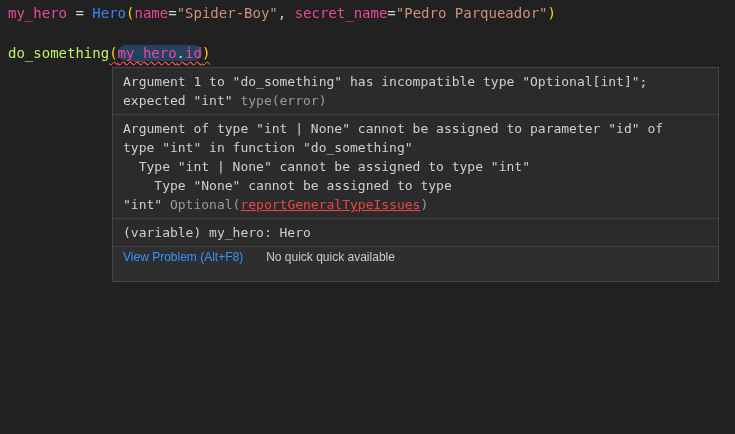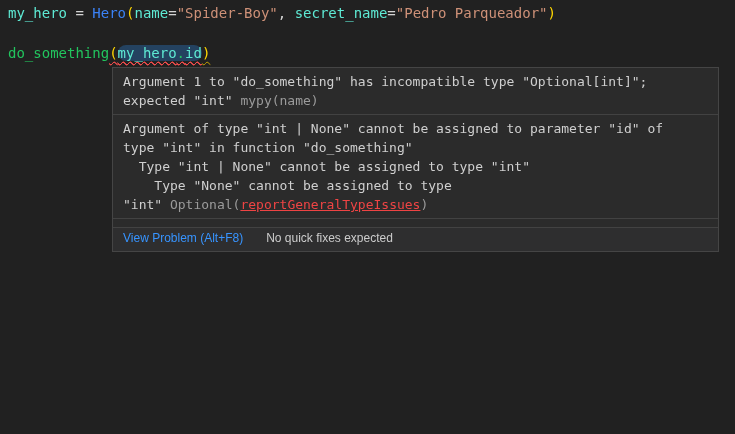--- a/index.html
+++ b/index.html
@@ -14,26 +14,26 @@
   .stage { position: relative; width: 735px; height: 434px; }
 
   
   .code {
     position: absolute;
     top: 3px; left: 8px; right: 0;
     font: 14px/20px "DejaVu Sans Mono", monospace;
     color: #d4d4d4;
   }
   .code-line { height: 20px; white-space: pre; }
-  .t-var     { color: #5eead4; }
+  .t-var     { color: #ec4899; }
   .t-op      { color: #d4d4d4; }
   .t-class   { color: #3b82f6; }
   .t-str     { color: #ce9178; }
   .t-bracket { color: #ffd700; }
-  .t-fg      { color: #22c55e; }
+  .t-fg      { color: #bef264; }
 
   .hl {
     background: rgba(38, 79, 120, 0.72);
     border-radius: 8px;
   }
   .sq-red, .sq-red * {
     text-decoration-line: underline;
     text-decoration-style: wavy;
     text-decoration-color: #f24b4b;
     text-decoration-thickness: 1px;
@@ -64,27 +64,26 @@
   .sep { height: 1px; background: #424242; }
   .muted { color: #9b9b9b; }
   .link {
     color: #ef4444;
     text-decoration: underline;
     cursor: pointer;
   }
   .status {
     display: flex;
     align-items: center;
-    padding: 3px 10px 5px 10px;
+    padding: 3px 10px 16px 10px;
     border-top: 1px solid #424242;
     background: #2e2e2f;
     font-family: "Liberation Sans", sans-serif;
     font-size: 12px;
     line-height: 15px;
-    margin-top: 8px;
   }
   .status-link {
     color: #3794ff;
     text-decoration: none;
     cursor: pointer;
     white-space: pre;
   }
   .status-msg {
     color: #cccccc;
     margin-left: 23px;
@@ -99,36 +98,39 @@
   <div class="code">
     <div class="code-line"><span class="t-var">my_hero</span><span class="t-op"> = </span><span class="t-class">Hero</span><span class="t-bracket">(</span><span class="t-var">name</span><span class="t-op">=</span><span class="t-str">"Spider-Boy"</span><span class="t-op">, </span><span class="t-var">secret_name</span><span class="t-op">=</span><span class="t-str">"Pedro Parqueador"</span><span class="t-bracket">)</span></div>
     <div class="code-line"></div>
     <div class="code-line"><span class="t-fg">do_something</span><span class="sq-red"><span class="t-bracket">(</span><span class="hl"><span class="t-var">my_hero</span><span class="t-fg">.</span><span class="t-var">id</span></span></span><span class="t-bracket sq-yellow">)</span></div>
   </div>
 
   <div class="hover">
 
     <div class="sec">
       <div class="hline">Argument 1 to "do_something" has incompatible type "Optional[int]";</div>
-      <div class="hline"><span>expected "int" </span><span class="muted">mypy(name)</span></div>
+      <div class="hline"><span>expected "int" </span><span class="muted">type(error)</span></div>
     </div>
 
     <div class="sep"></div>
 
     <div class="sec">
       <div class="hline">Argument of type "int | None" cannot be assigned to parameter "id" of</div>
       <div class="hline">type "int" in function "do_something"</div>
       <div class="hline">  Type "int | None" cannot be assigned to type "int"</div>
       <div class="hline">    Type "None" cannot be assigned to type</div>
       <div class="hline"><span>"int" </span><span class="muted">Optional(</span><a class="link">reportGeneralTypeIssues</a><span class="muted">)</span></div>
     </div>
 
     <div class="sep"></div>
 
+    <div class="sec">
+      <div class="hline">(variable) my_hero: Hero</div>
+    </div>
 
     <div class="status">
       <a class="status-link">View Problem (Alt+F8)</a>
-      <span class="status-msg">No quick fixes expected</span>
+      <span class="status-msg">No quick quick available</span>
     </div>
 
   </div>
 
 </div>
 
 </body></html>

